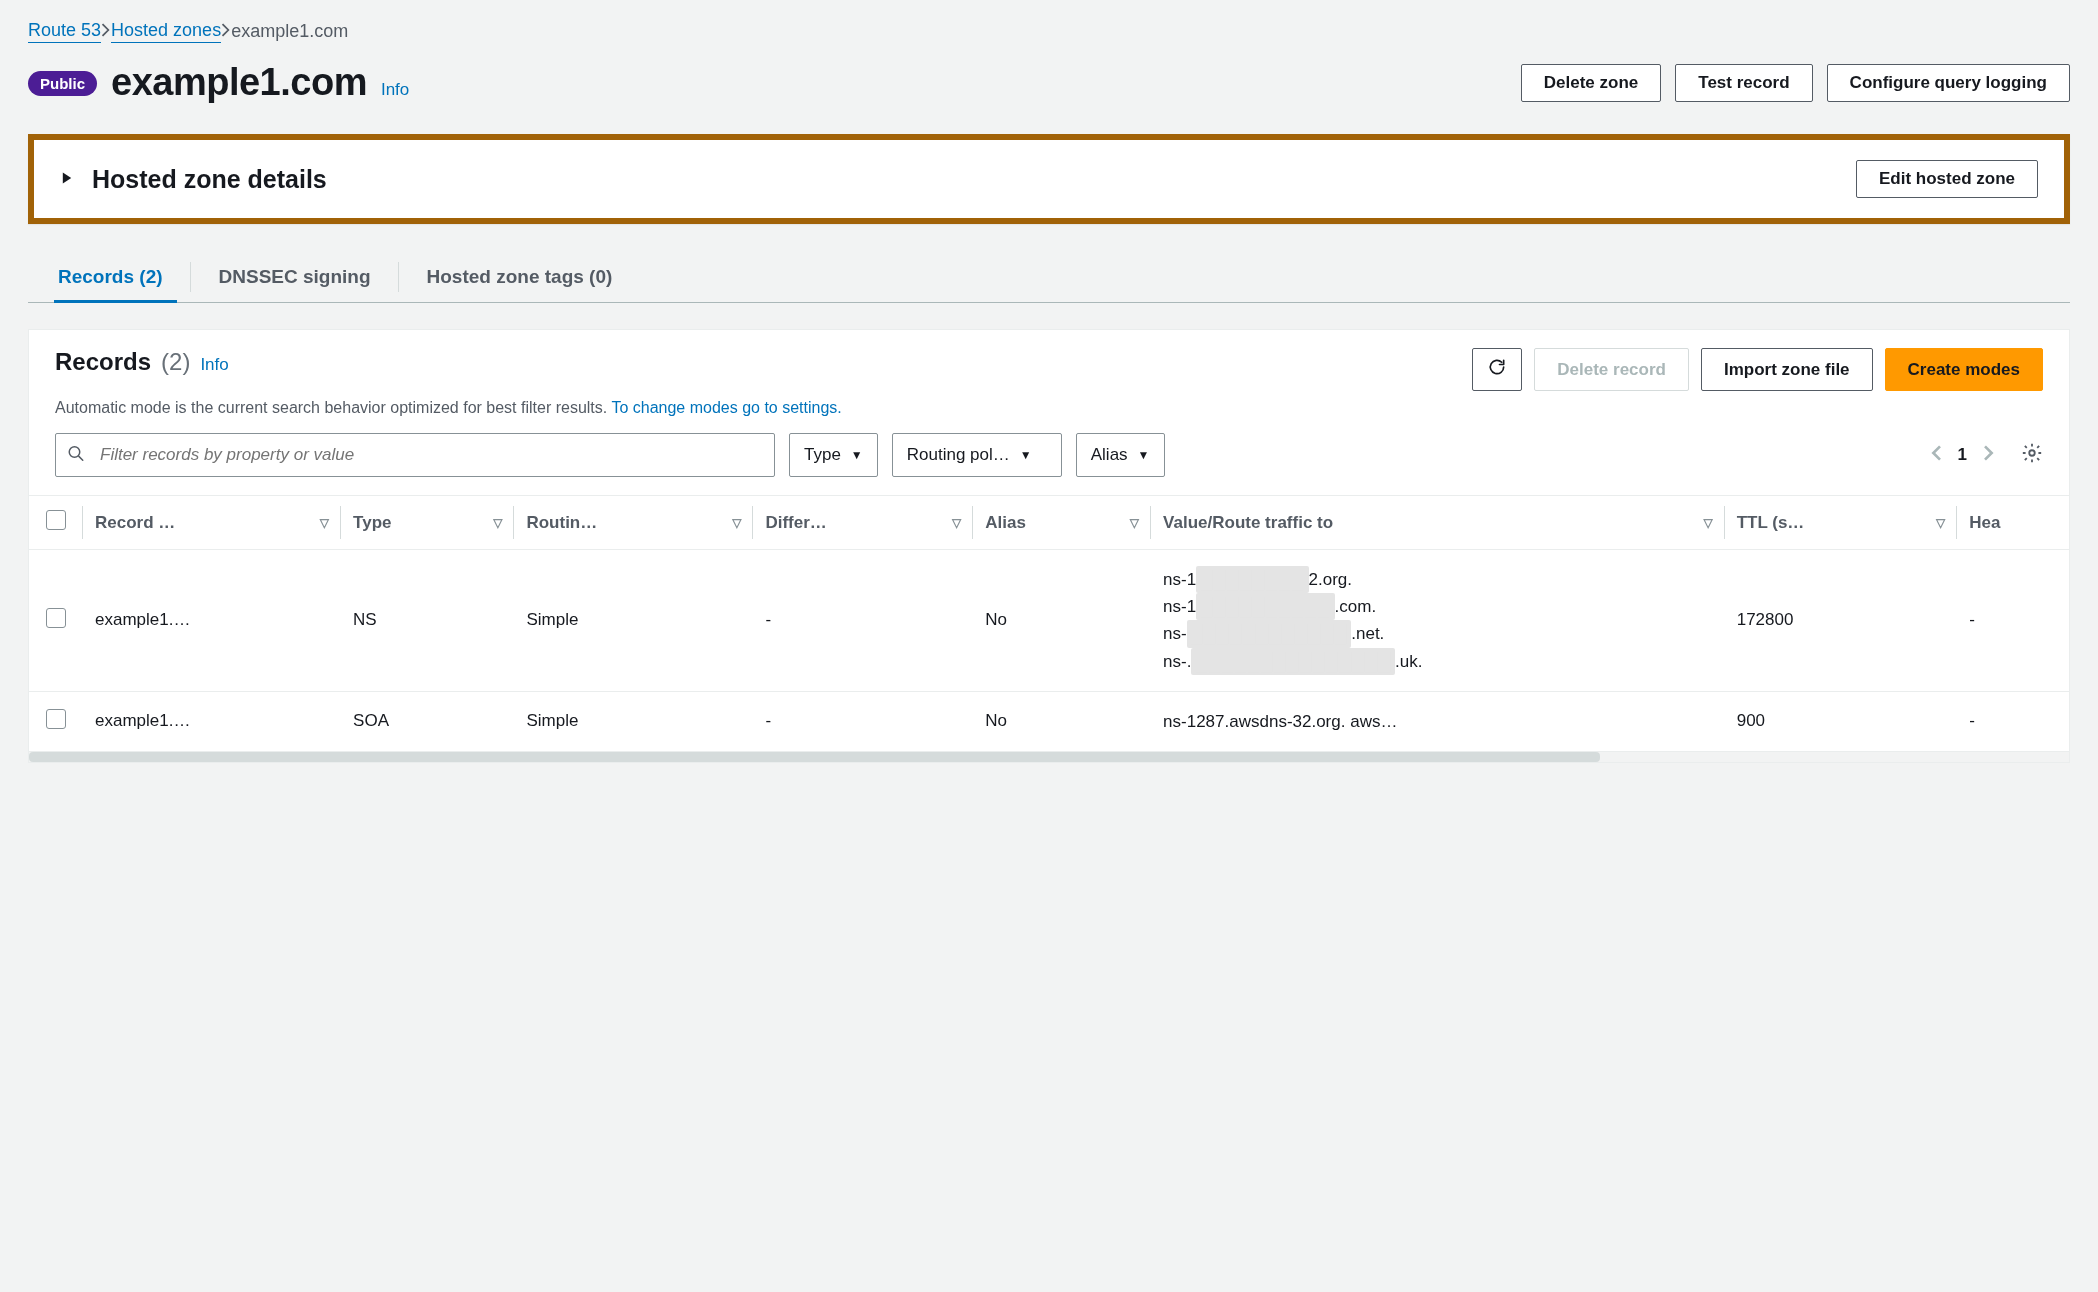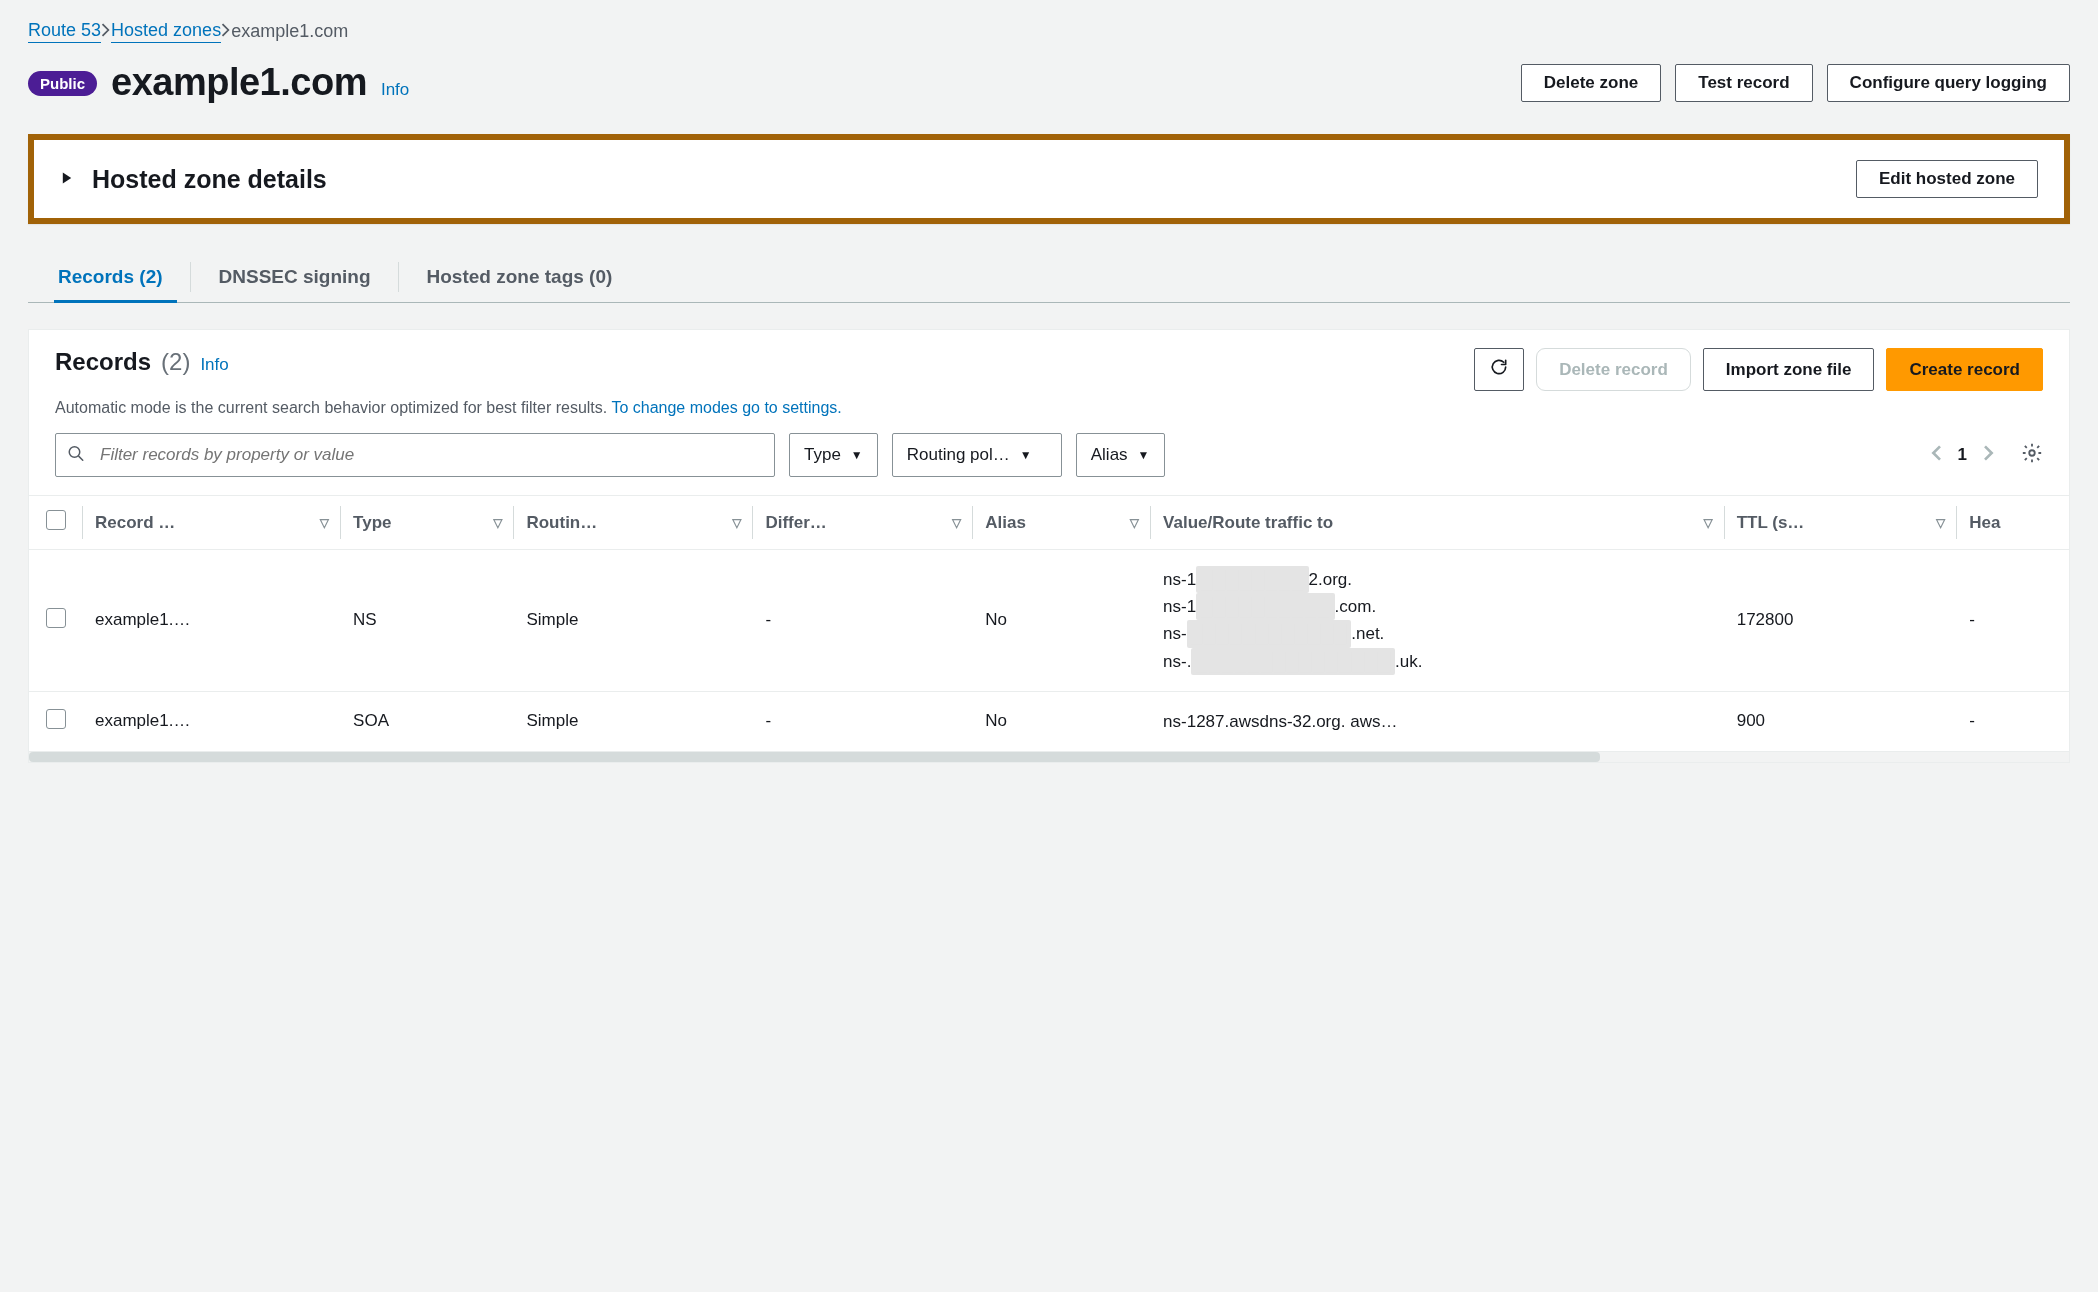--- a/index.html
+++ b/index.html
@@ -45,21 +45,21 @@
     font-size: 17px;
     padding: 8px 22px;
     border-radius: 2px;
     cursor: pointer;
   }
   .btn-primary {
     background: #ff9900;
     border: 1px solid #ff9900;
     color: #16191f;
   }
-  .btn-disabled { color: #aab7b8; border-color: #d5dbdb; cursor: default; border-radius: 9px; }
+  .btn-disabled { color: #aab7b8; border-color: #d5dbdb; cursor: default; }
   .btn-icon { padding: 8px 14px; }
 
   
   .panel {
     background: #fff;
     border: 6px solid #a16207;
     box-shadow: 0 1px 1px rgba(0,0,0,0.05);
     margin-bottom: 28px;
   }
   .panel-head {
@@ -247,21 +247,21 @@
       <div class="records-actions">
         <button class="btn btn-icon" aria-label="refresh">
           <span class="refresh-icon">
             <svg viewBox="0 0 24 24" fill="none">
                 <path d="M20 12a8 8 0 1 1-2.34-5.66M20 4v5h-5" stroke="#16191f" stroke-width="2" stroke-linecap="round" stroke-linejoin="round"></path>
               </svg>
           </span>
         </button>
         <button class="btn btn-disabled">Delete record</button>
         <button class="btn">Import zone file</button>
-        <button class="btn btn-primary">Create record</button>
+        <button class="btn btn-primary">Create modes</button>
       </div>
     </div>
 
     <div class="records-desc">
       <span>Automatic mode is the current search behavior optimized for best filter results. </span><a>To change modes go to settings.</a>
     </div>
 
     <div class="filter-row">
       <div class="search-wrap">
         <span class="search-icon">

